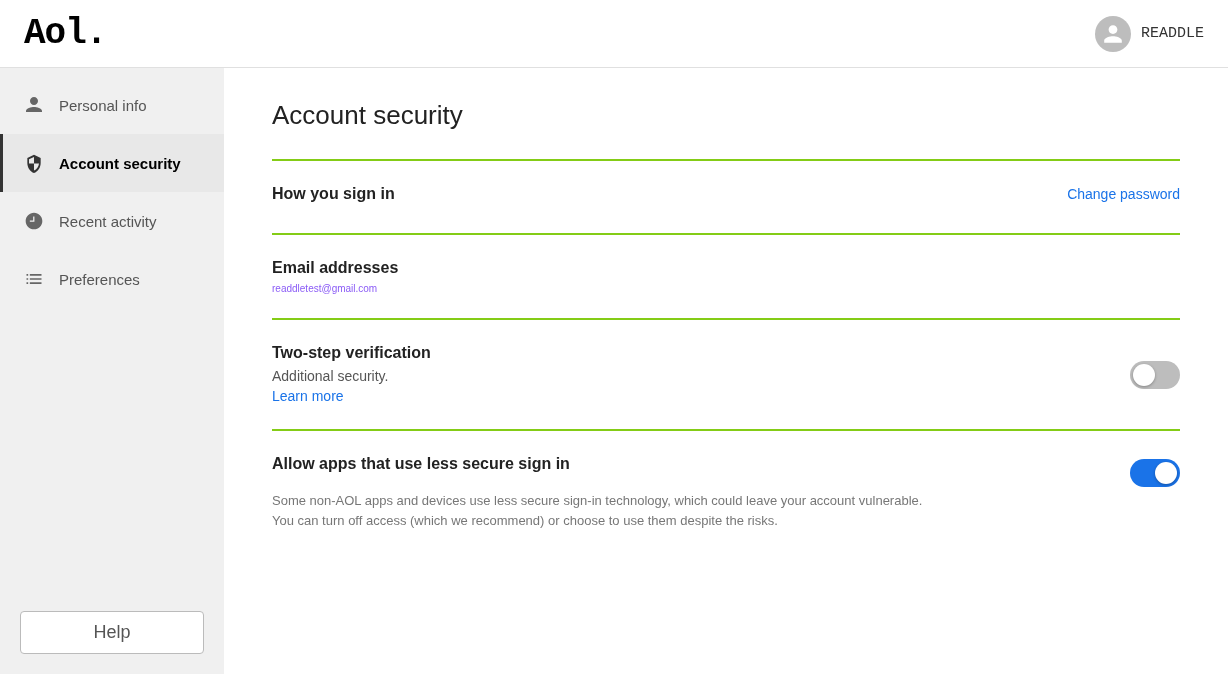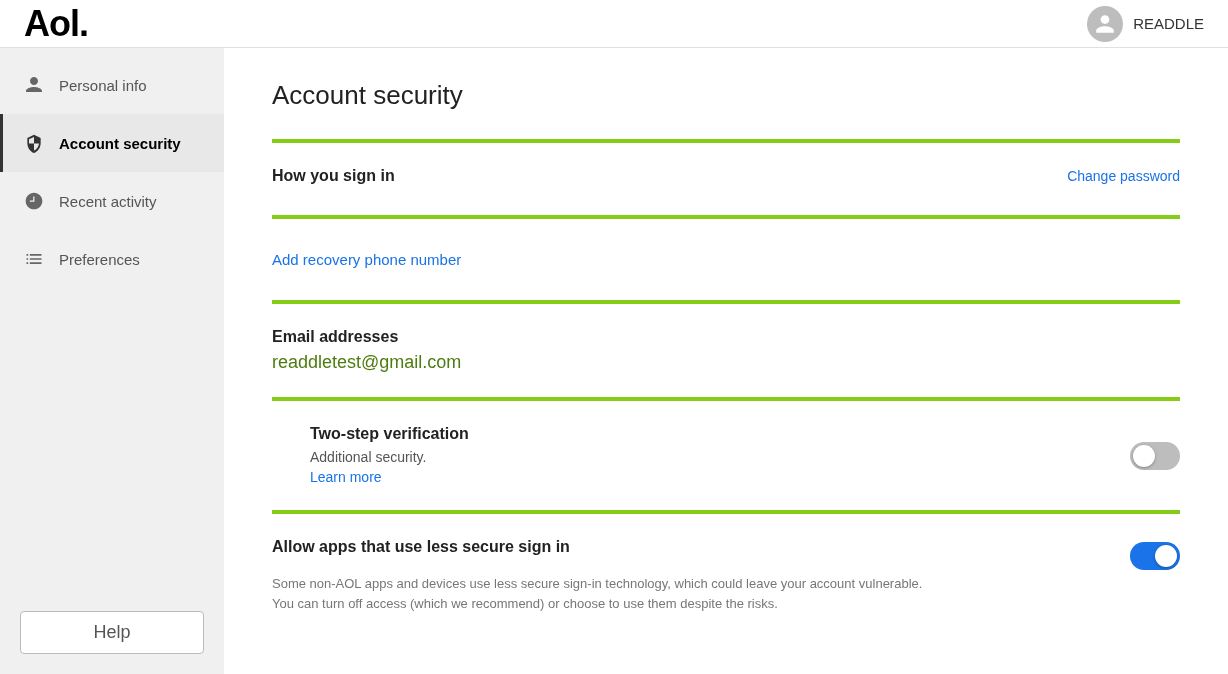--- a/index.html
+++ b/index.html
@@ -2,26 +2,27 @@
 <html><head>
   <meta charset="utf-8">
   <style>
     * { box-sizing: border-box; margin: 0; padding: 0; }
     body { font-family: -apple-system, BlinkMacSystemFont, 'Helvetica Neue', Arial, sans-serif; background: #f5f5f5; display: flex; flex-direction: column; height: 674px; width: 1228px; overflow: hidden; }
 
     
     .header {
       background: #fff;
       border-bottom: 1px solid #e0e0e0;
-      height: 48px;
+      height: 68px;
       display: flex;
       align-items: center;
       justify-content: space-between;
       padding: 0 24px;
       flex-shrink: 0;
+      font-family: Liberation Mono, monospace;
     }
     .aol-logo {
       font-size: 36px;
       font-weight: 900;
       color: #000;
       letter-spacing: -1px;
     }
     .header-user {
       display: flex;
       align-items: center;
@@ -109,21 +110,21 @@
     }
     .page-title {
       font-size: 26px;
       font-weight: 400;
       color: #222;
       margin-bottom: 28px;
     }
 
     
     .section {
-      border-top: 4px solid #84cc16;
+      border-top: 2px solid #84cc16;
       padding: 24px 0;
     }
     .section-title {
       font-size: 16px;
       font-weight: 600;
       color: #222;
       margin-bottom: 6px;
     }
     .section-row {
       display: flex;
@@ -179,22 +180,22 @@
       height: 22px;
       border-radius: 50%;
       background: #fff;
       box-shadow: 0 1px 3px rgba(0,0,0,0.3);
       transition: left 0.2s;
     }
     .toggle.off .toggle-knob { left: 3px; }
     .toggle.on .toggle-knob { left: 25px; }
 
     .email-address {
-      font-size: 18px;
-      color: #4d7c0f;
+      font-size: 10px;
+      color: #8b5cf6;
       margin-top: 4px;
     }
     .desc-text {
       font-size: 13px;
       color: #777;
       margin-top: 18px;
       max-width: 700px;
       line-height: 1.5;
     }
   </style>
@@ -264,31 +265,28 @@
       <div class="section-row">
         <div class="section-content">
           <div class="section-title">How you sign in</div>
         </div>
         <div class="section-action">
           <a class="link-blue">Change password</a>
         </div>
       </div>
     </div>
 
-    <div class="section">
-      <a class="add-phone-link">Add recovery phone number</a>
-    </div>
 
     <div class="section">
       <div class="section-title">Email addresses</div>
       <div class="email-address">readdletest@gmail.com</div>
     </div>
 
     <div class="section">
-      <div class="section-row" style="align-items:center;margin-left:38px;">
+      <div class="section-row" style="align-items:center;">
         <div class="section-content">
           <div class="section-title">Two-step verification</div>
           <div class="section-sub">Additional security.</div>
           <a class="link-blue" style="display:inline-block;margin-top:4px;">Learn more</a>
         </div>
         <div class="section-action">
           <div class="toggle off">
             <div class="toggle-knob"></div>
           </div>
         </div>

